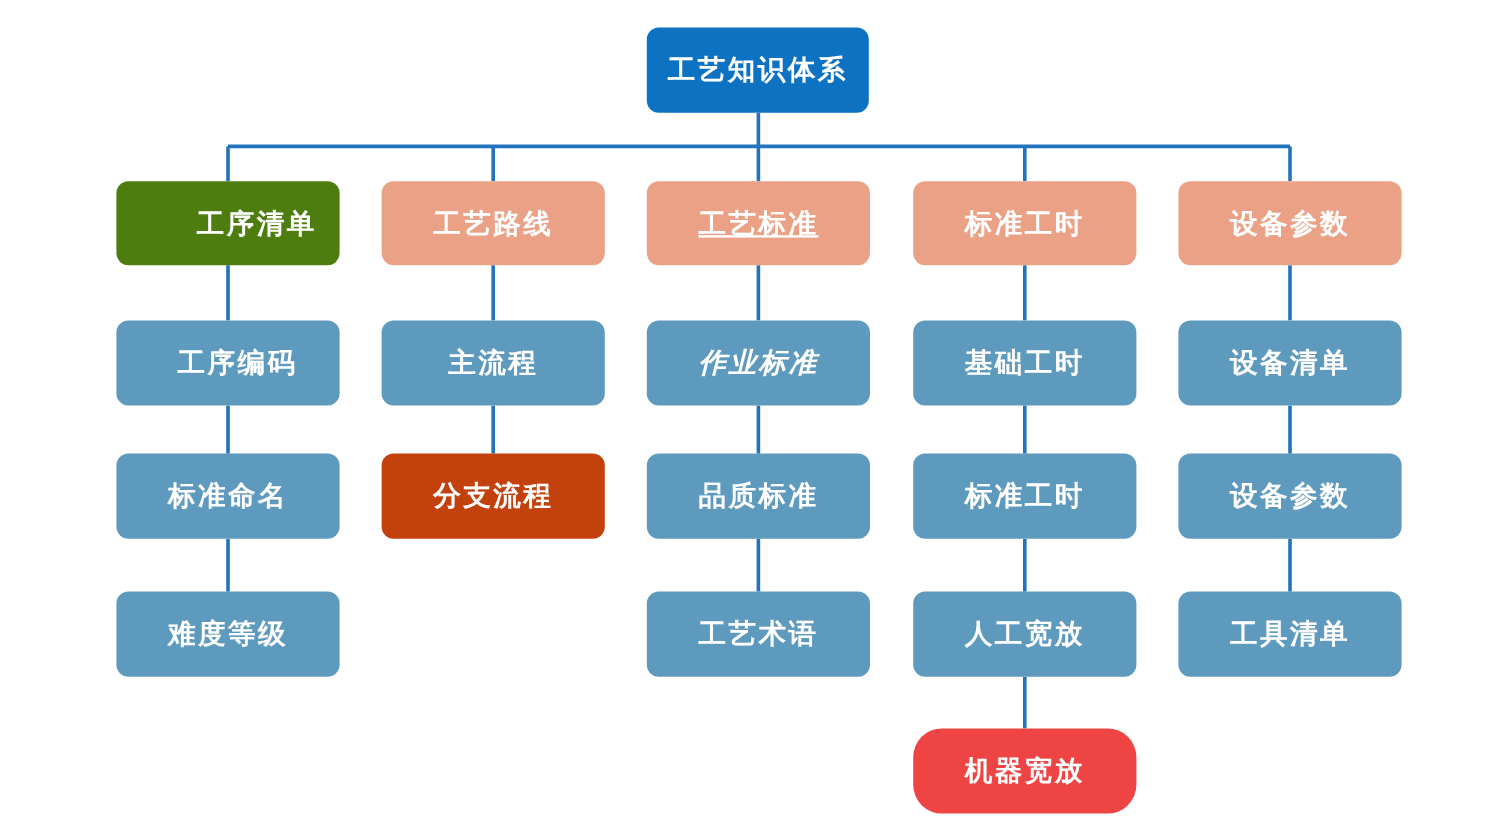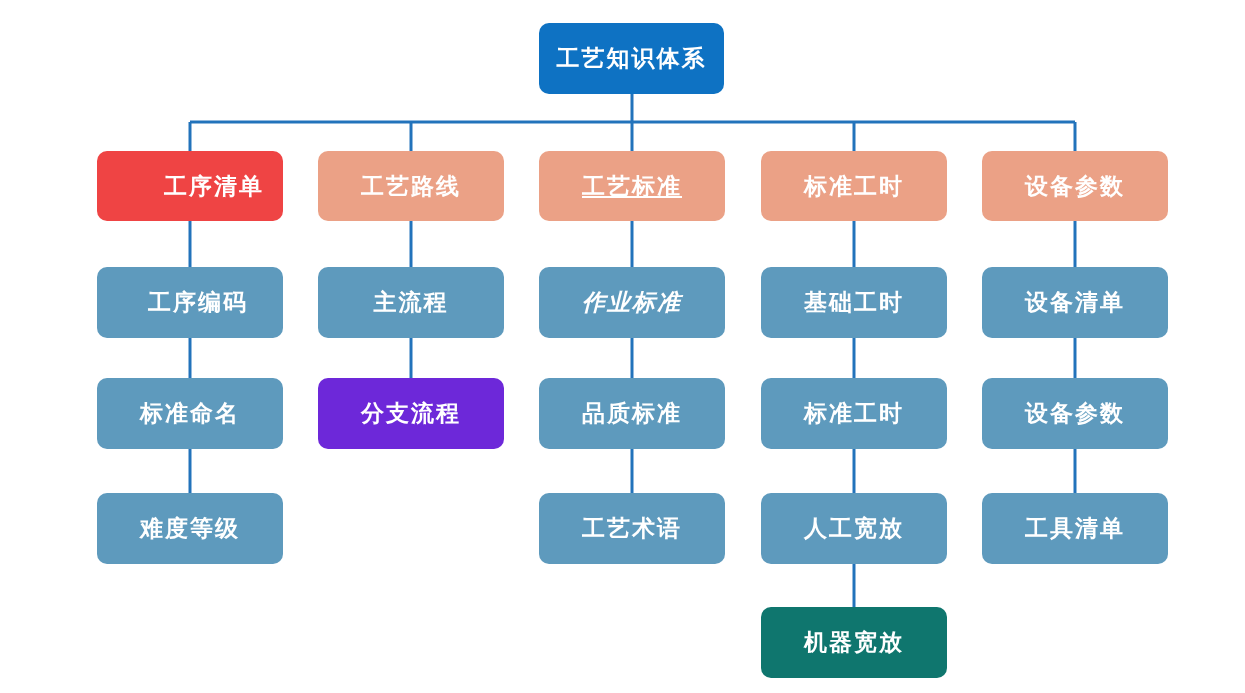--- a/index.html
+++ b/index.html
@@ -65,34 +65,34 @@
       <line x1="854" y1="338" x2="854" y2="378" stroke="#2273bb" stroke-width="3"></line>
       <line x1="854" y1="449" x2="854" y2="493" stroke="#2273bb" stroke-width="3"></line>
       <line x1="854" y1="564" x2="854" y2="607" stroke="#2273bb" stroke-width="3"></line>
       <line x1="1075" y1="122" x2="1075" y2="151" stroke="#2273bb" stroke-width="3"></line>
       <line x1="1075" y1="221" x2="1075" y2="267" stroke="#2273bb" stroke-width="3"></line>
       <line x1="1075" y1="338" x2="1075" y2="378" stroke="#2273bb" stroke-width="3"></line>
       <line x1="1075" y1="449" x2="1075" y2="493" stroke="#2273bb" stroke-width="3"></line>
     </svg>
   <div class="node root" style="left: 539px; top: 23px; width: 185px; background: rgb(14, 114, 195);">工艺知识体系</div>
   <div id="branches">
-      <div class="node header" style="left: 97px; top: 151px; background: #ef4444; padding-left: 48px;">工序清单</div>
+      <div class="node header" style="left: 97px; top: 151px; background: #4d7c0f; padding-left: 48px;">工序清单</div>
       <div class="node child" style="left: 97px; top: 267px; background: rgb(94, 154, 189); padding-left: 16px;">工序编码</div>
       <div class="node child" style="left: 97px; top: 378px; background: rgb(94, 154, 189);">标准命名</div>
       <div class="node child" style="left: 97px; top: 493px; background: rgb(94, 154, 189);">难度等级</div>
       <div class="node header" style="left: 318px; top: 151px; background: rgb(235, 161, 134);">工艺路线</div>
       <div class="node child" style="left: 318px; top: 267px; background: rgb(94, 154, 189);">主流程</div>
-      <div class="node child" style="left: 318px; top: 378px; background: #6d28d9;">分支流程</div>
+      <div class="node child" style="left: 318px; top: 378px; background: #c2410c;">分支流程</div>
       <div class="node header" style="left: 539px; top: 151px; background: rgb(235, 161, 134); text-decoration: underline;">工艺标准</div>
       <div class="node child" style="left: 539px; top: 267px; background: rgb(94, 154, 189); font-style: italic;">作业标准</div>
       <div class="node child" style="left: 539px; top: 378px; background: rgb(94, 154, 189);">品质标准</div>
       <div class="node child" style="left: 539px; top: 493px; background: rgb(94, 154, 189);">工艺术语</div>
       <div class="node header" style="left: 761px; top: 151px; background: rgb(235, 161, 134);">标准工时</div>
       <div class="node child" style="left: 761px; top: 267px; background: rgb(94, 154, 189);">基础工时</div>
       <div class="node child" style="left: 761px; top: 378px; background: rgb(94, 154, 189);">标准工时</div>
       <div class="node child" style="left: 761px; top: 493px; background: rgb(94, 154, 189);">人工宽放</div>
-      <div class="node child" style="left: 761px; top: 607px; background: #0f766e;">机器宽放</div>
+      <div class="node child" style="left: 761px; top: 607px; background: #ef4444; border-radius: 24px;">机器宽放</div>
       <div class="node header" style="left: 982px; top: 151px; background: rgb(235, 161, 134);">设备参数</div>
       <div class="node child" style="left: 982px; top: 267px; background: rgb(94, 154, 189);">设备清单</div>
       <div class="node child" style="left: 982px; top: 378px; background: rgb(94, 154, 189);">设备参数</div>
       <div class="node child" style="left: 982px; top: 493px; background: rgb(94, 154, 189);">工具清单</div>
     </div>
 </div>
 
 </body></html>

